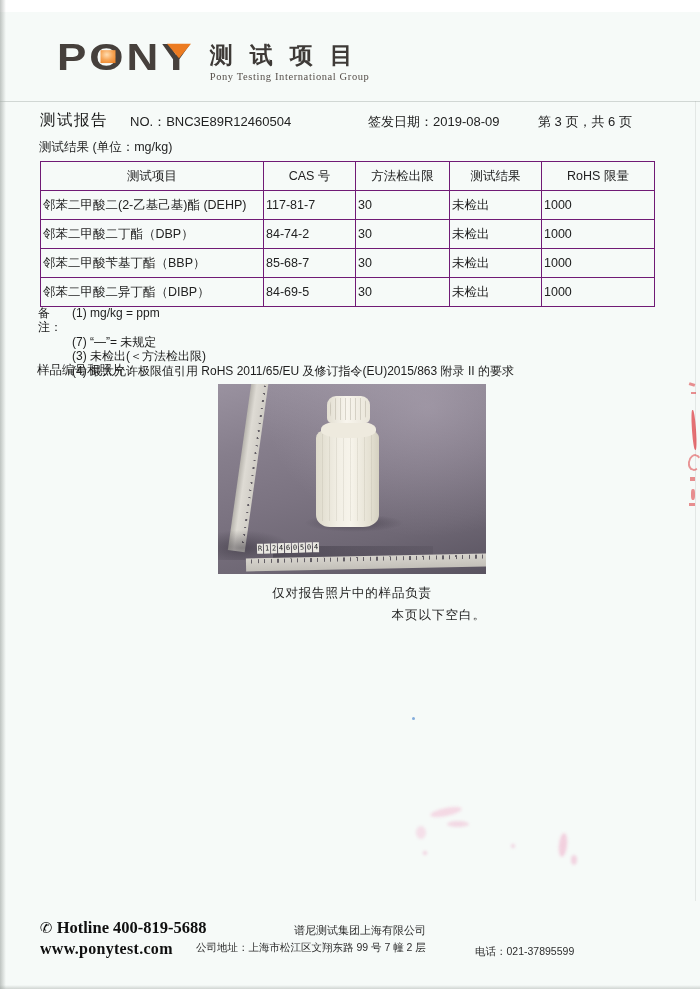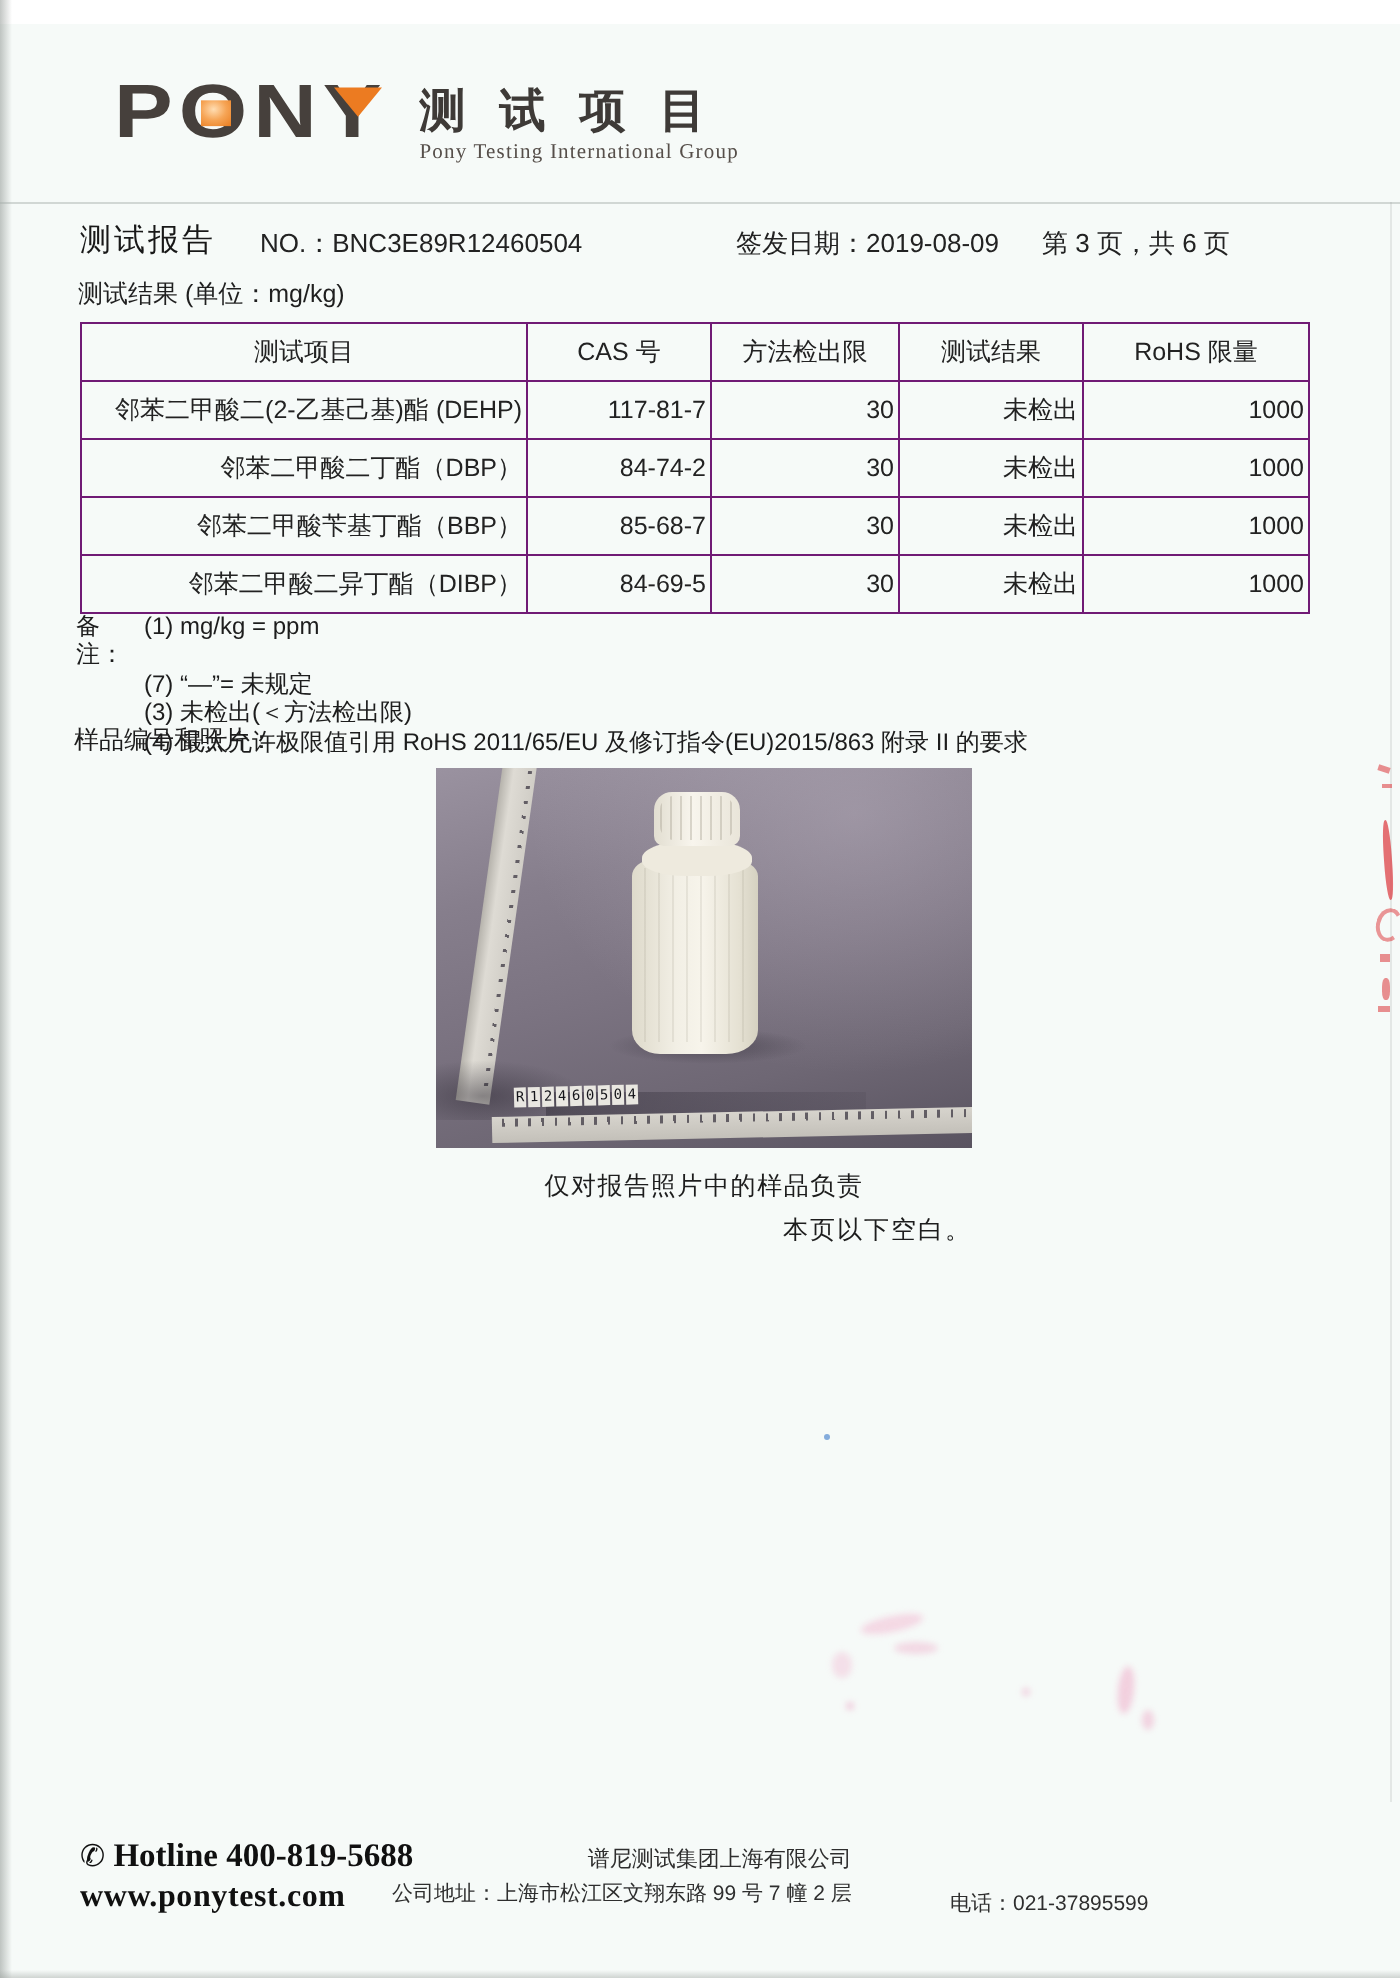--- a/index.html
+++ b/index.html
@@ -30,29 +30,29 @@
   .logo-cn{margin-left:16px;padding-top:1px;}
   .cn-name{font-size:23px;font-weight:bold;color:#3e3a37;letter-spacing:17px;line-height:25px;white-space:nowrap;}
   .en-name{font-family:"Liberation Serif","DejaVu Serif",serif;font-size:10.5px;color:#564f4a;
     letter-spacing:.6px;margin-top:3px;white-space:nowrap;}
 
   
   .report-head{position:absolute;left:40px;top:110px;width:622px;height:22px;}
   .rh-title{position:absolute;left:0;top:0;font-size:15.5px;font-weight:normal;letter-spacing:1.5px;color:#181818;}
   .rh-no{position:absolute;left:90px;top:3px;font-size:13px;color:#222;}
   .rh-date{position:absolute;left:328px;top:3px;font-size:13px;color:#222;}
-  .rh-page{position:absolute;left:481px;top:3px;font-size:13px;color:#222;}
+  .rh-page{position:absolute;left:498px;top:3px;font-size:13px;color:#222;}
   .result-line{position:absolute;left:39px;top:139px;font-size:12.5px;color:#1f1f1f;}
 
   
   table.report{position:absolute;left:40px;top:161px;width:614px;border-collapse:collapse;table-layout:fixed;
     font-size:12.5px;color:#222;}
   table.report,table.report th,table.report td{border:1px solid #701a75;}
   table.report th{font-weight:normal;height:28px;text-align:center;padding:0 2px;}
-  table.report td{height:28px;text-align:right;padding:0 2px;}
+  table.report td{height:28px;text-align:left;padding:0 2px;}
   table.report tbody tr+tr td{border-top:1px dotted #8c8c8c;}
   table.report tbody tr:first-child td{border-top:1px solid #4c4c4c;}
 
   
   .notes{position:absolute;left:38px;top:306px;font-size:12px;line-height:14.4px;color:#1d1d1d;}
   .note-first{display:flex;}
   .note-label{width:34px;flex:none;}
   .note-rest{margin-left:34px;}
   .sample-line{position:absolute;left:37px;top:362px;font-size:12.5px;color:#1d1d1d;}
 

